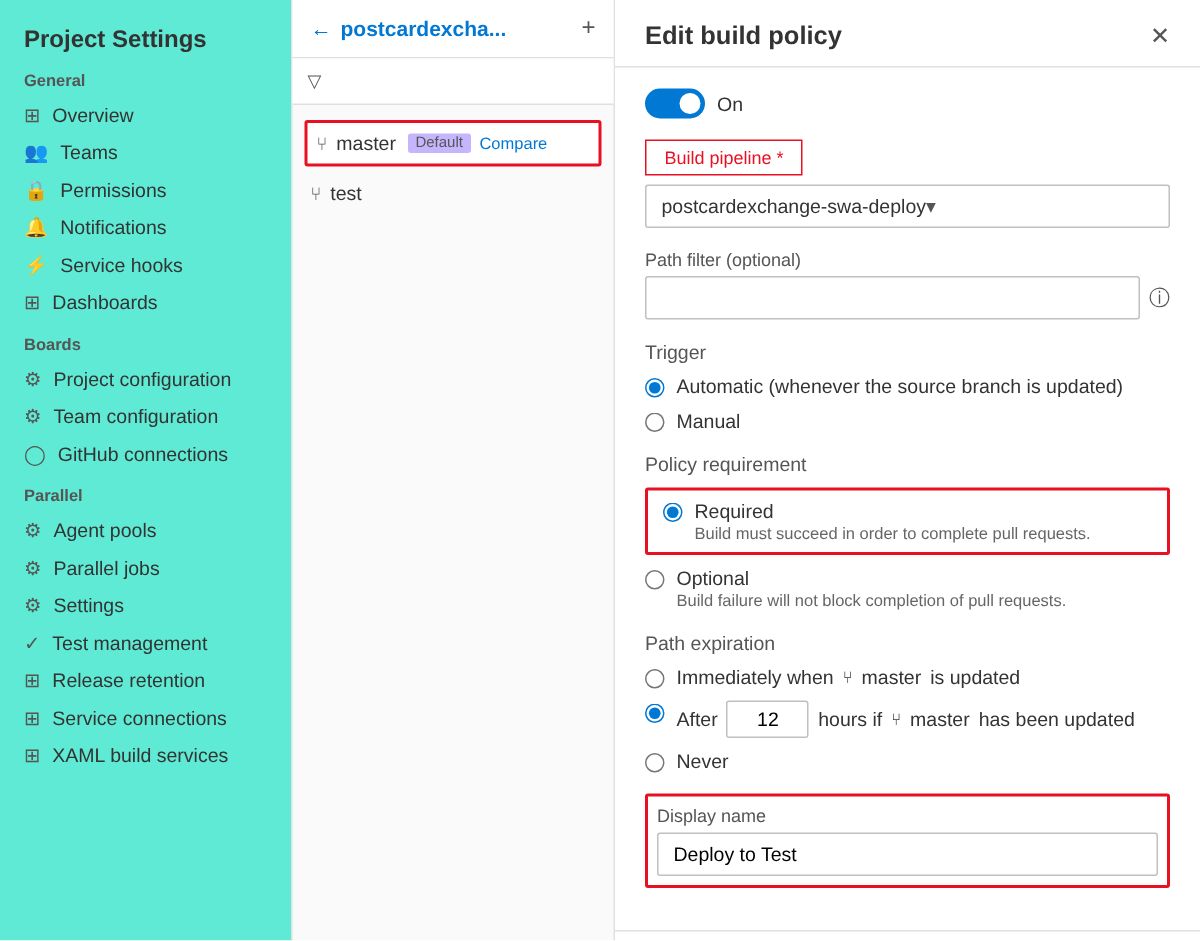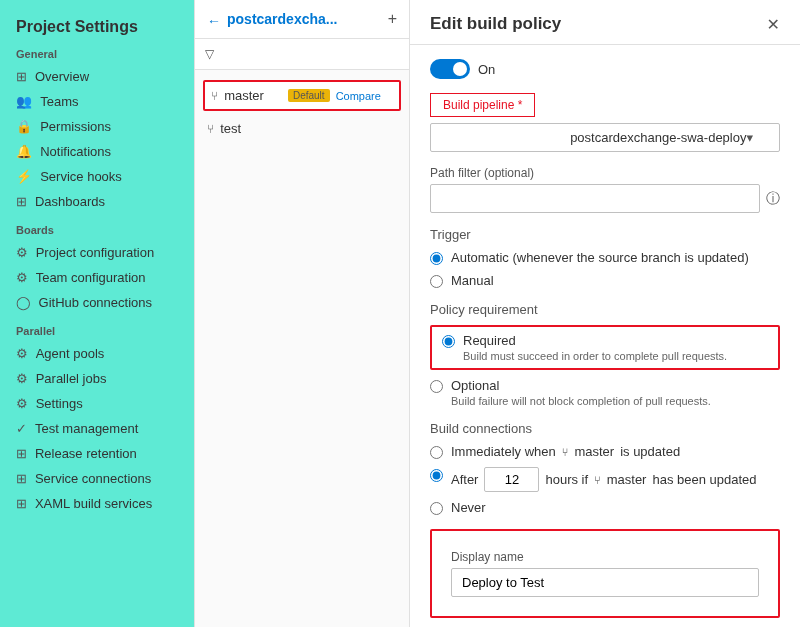--- a/index.html
+++ b/index.html
@@ -49,22 +49,22 @@
     .filter-bar .filter-icon { color: #555; margin-right: 6px; font-size: 12px; }
     .filter-bar input { border: none; outline: none; font-size: 12px; color: #333; background: transparent; flex: 1; }
     .branch-list { padding: 6px 0; }
     .branch-item {
       display: flex; align-items: center; padding: 6px 12px;
       cursor: pointer; font-size: 13px;
     }
     .branch-item .branch-icon { margin-right: 6px; color: #555; font-size: 12px; }
     .branch-item.selected { background: #e8f4fd; border-left: 2px solid #0078d4; }
     .branch-item .default-badge {
-      background: #eab308; color: #555; font-size: 10px; padding: 1px 5px;
-      border-radius: 2px; margin-left: 24px;
+      background: #c4b5fd; color: #555; font-size: 10px; padding: 1px 5px;
+      border-radius: 2px; margin-left: 8px;
     }
     .branch-item .compare-link { color: #0078d4; font-size: 11px; margin-left: 6px; }
 
     
     .right-panel {
       flex: 1;
       overflow-y: auto;
       background: #fff;
       position: relative;
     }
@@ -85,22 +85,22 @@
     }
     .toggle::after {
       content: ''; position: absolute; right: 3px; top: 3px;
       width: 14px; height: 14px; background: #fff; border-radius: 50%;
     }
 
     .field-group { margin-bottom: 14px; }
     .field-label { font-size: 12px; color: #555; margin-bottom: 4px; }
     .field-label span { color: #e81123; }
     .select-box {
-      width: 100%; border: 1px solid #c0c0c0; padding: 6px 26px;
-      border-radius: 2px; font-size: 13px; display: flex; align-items: center; justify-content: flex-end;
+      width: 100%; border: 1px solid #c0c0c0; padding: 6px 10px;
+      border-radius: 2px; font-size: 13px; display: flex; align-items: center; justify-content: flex-start;
       cursor: pointer; background: #fff;
     }
     .select-box .chevron { color: #555; }
     .text-input {
       width: 100%; border: 1px solid #c0c0c0; padding: 6px 10px;
       border-radius: 2px; font-size: 13px; outline: none;
     }
 
     .section-label { font-size: 13px; color: #555; margin-bottom: 8px; margin-top: 4px; }
 
@@ -118,21 +118,21 @@
 
     .inline-row { display: flex; align-items: center; flex-wrap: wrap; gap: 6px; font-size: 13px; color: #333; }
     .inline-input {
       width: 55px; border: 1px solid #c0c0c0; padding: 4px 6px;
       border-radius: 2px; font-size: 13px; text-align: center;
     }
 
     .display-name-box {
       border: 2px solid #e81123;
       border-radius: 2px;
-      padding: 19px;
+      padding: 6px;
       margin-bottom: 14px;
       margin-top: 12px;
     }
 
     .bottom-actions {
       display: flex; justify-content: flex-end; gap: 8px;
       padding: 12px 20px;
       border-top: 1px solid #e0e0e0;
     }
   </style>
@@ -301,21 +301,21 @@
       <div class="radio-option">
         <input type="radio" name="policy" style="">
         <div>
           <div class="radio-text">Optional</div>
           <div class="radio-sub">Build failure will not block completion of pull requests.</div>
         </div>
       </div>
     </div>
 
     <div class="field-group">
-      <div class="section-label">Build connections</div>
+      <div class="section-label">Path expiration</div>
       <div class="radio-option">
         <input type="radio" name="expiration" style="">
         <div class="inline-row">
           <span>Immediately when</span>
           <span style="font-size:11px;">⑂</span>
           <span>master</span>
           <span>is updated</span>
         </div>
       </div>
       <div class="radio-option">

